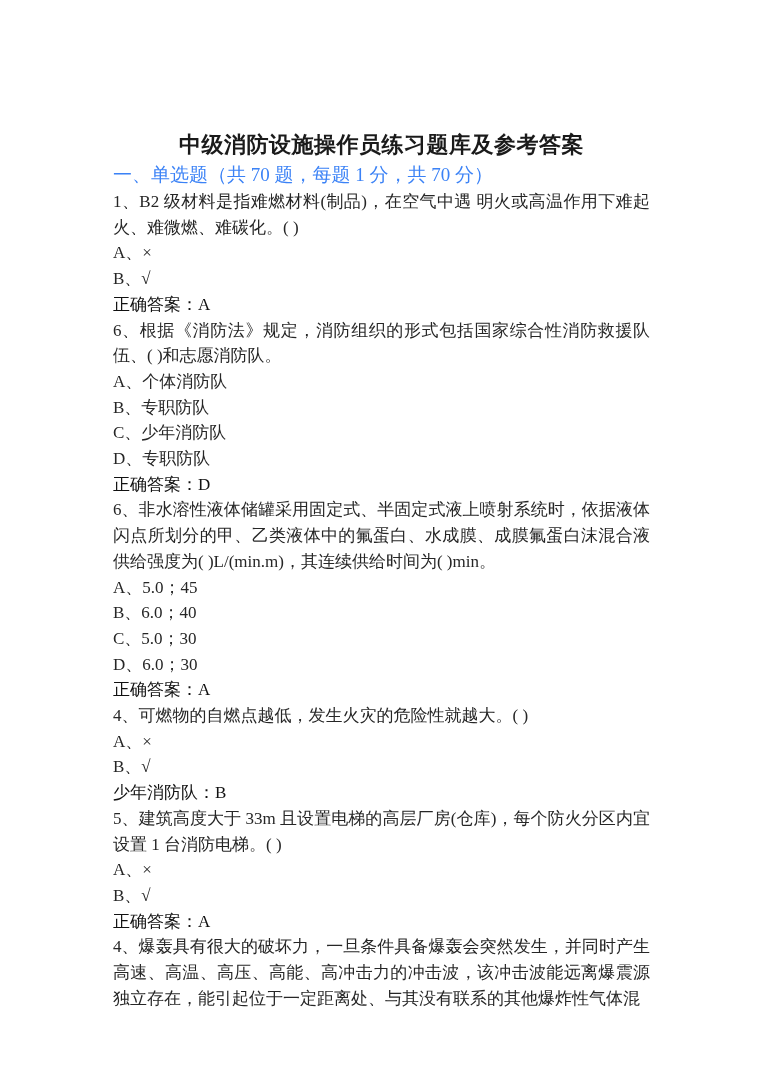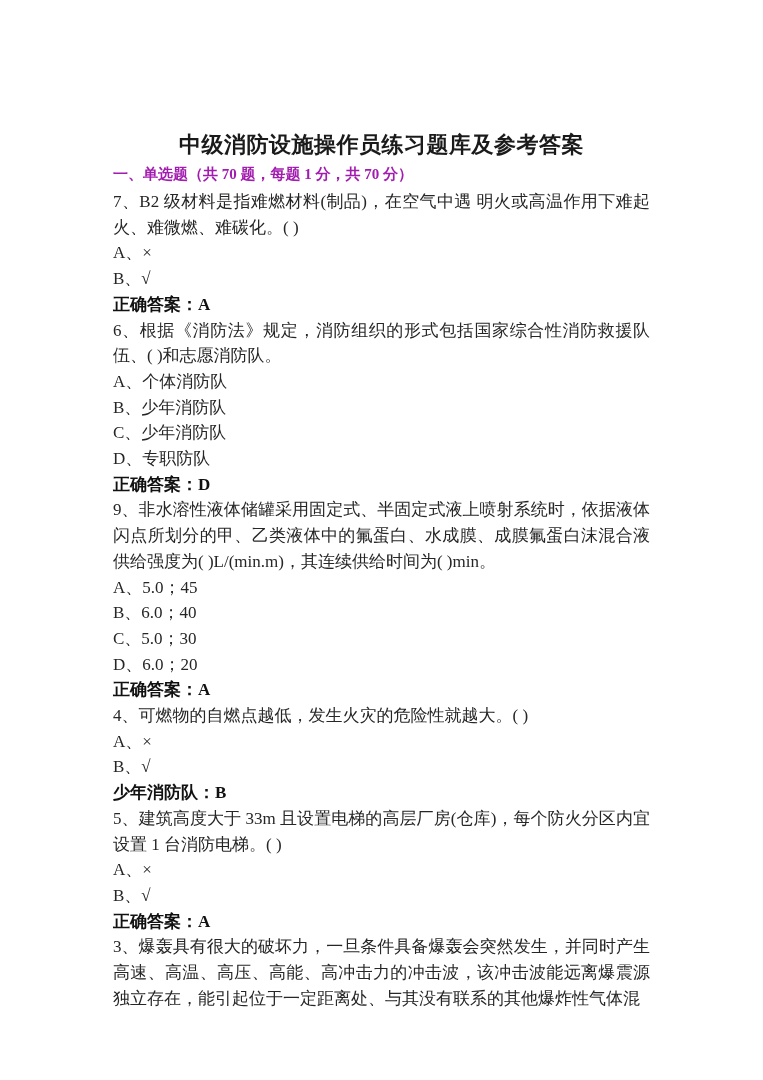--- a/index.html
+++ b/index.html
@@ -25,86 +25,86 @@
   .doc-title {
     font-size: 22px;
     line-height: 30px;
     font-weight: bold;
     text-align: center;
     margin: 0;
     letter-spacing: 0.5px;
     color: #1a1a1a;
   }
   .section-heading {
-    font-size: 15px;
+    font-size: 19px;
     line-height: 29px;
-    font-weight: bold;
+    font-weight: normal;
     margin: 0;
-    color: #a21caf;
+    color: #3b82f6;
   }
   .question p {
     margin: 0;
   }
   .q-text {
     font-size: 17px;
     line-height: 25.7px;
     text-align: justify;
     text-justify: inter-ideograph;
     color: #262626;
   }
   .option {
     font-size: 17px;
     line-height: 25.7px;
     color: #262626;
   }
   .answer {
     font-size: 17px;
     line-height: 25.7px;
-    font-weight: bold;
+    font-weight: normal;
     color: #111111;
   }
 </style>
 </head>
 <body>
 
 <div class="page">
   <p class="doc-title">中级消防设施操作员练习题库及参考答案</p>
   <p class="section-heading">一、单选题（共 70 题，每题 1 分，共 70 分）</p>
   <div>
       <div class="question">
-        <p class="q-text">7、B2 级材料是指难燃材料(制品)，在空气中遇 明火或高温作用下难起火、难微燃、难碳化。( )</p>
+        <p class="q-text">1、B2 级材料是指难燃材料(制品)，在空气中遇 明火或高温作用下难起火、难微燃、难碳化。( )</p>
         <p class="option">A、×</p>
         <p class="option">B、√</p>
         <p class="answer">正确答案：A</p>
       </div>
       <div class="question">
         <p class="q-text">6、根据《消防法》规定，消防组织的形式包括国家综合性消防救援队伍、( )和志愿消防队。</p>
         <p class="option">A、个体消防队</p>
-        <p class="option">B、少年消防队</p>
+        <p class="option">B、专职防队</p>
         <p class="option">C、少年消防队</p>
         <p class="option">D、专职防队</p>
         <p class="answer">正确答案：D</p>
       </div>
       <div class="question">
-        <p class="q-text">9、非水溶性液体储罐采用固定式、半固定式液上喷射系统时，依据液体闪点所划分的甲、乙类液体中的氟蛋白、水成膜、成膜氟蛋白沫混合液供给强度为( )L/(min.m)，其连续供给时间为( )min。</p>
+        <p class="q-text">6、非水溶性液体储罐采用固定式、半固定式液上喷射系统时，依据液体闪点所划分的甲、乙类液体中的氟蛋白、水成膜、成膜氟蛋白沫混合液供给强度为( )L/(min.m)，其连续供给时间为( )min。</p>
         <p class="option">A、5.0；45</p>
         <p class="option">B、6.0；40</p>
         <p class="option">C、5.0；30</p>
-        <p class="option">D、6.0；20</p>
+        <p class="option">D、6.0；30</p>
         <p class="answer">正确答案：A</p>
       </div>
       <div class="question">
         <p class="q-text">4、可燃物的自燃点越低，发生火灾的危险性就越大。( )</p>
         <p class="option">A、×</p>
         <p class="option">B、√</p>
         <p class="answer">少年消防队：B</p>
       </div>
       <div class="question">
         <p class="q-text">5、建筑高度大于 33m 且设置电梯的高层厂房(仓库)，每个防火分区内宜设置 1 台消防电梯。( )</p>
         <p class="option">A、×</p>
         <p class="option">B、√</p>
         <p class="answer">正确答案：A</p>
       </div>
       <div class="question">
-        <p class="q-text">3、爆轰具有很大的破坏力，一旦条件具备爆轰会突然发生，并同时产生高速、高温、高压、高能、高冲击力的冲击波，该冲击波能远离爆震源独立存在，能引起位于一定距离处、与其没有联系的其他爆炸性气体混</p>
+        <p class="q-text">4、爆轰具有很大的破坏力，一旦条件具备爆轰会突然发生，并同时产生高速、高温、高压、高能、高冲击力的冲击波，该冲击波能远离爆震源独立存在，能引起位于一定距离处、与其没有联系的其他爆炸性气体混</p>
       </div>
     </div>
 </div>
 
 </body></html>

